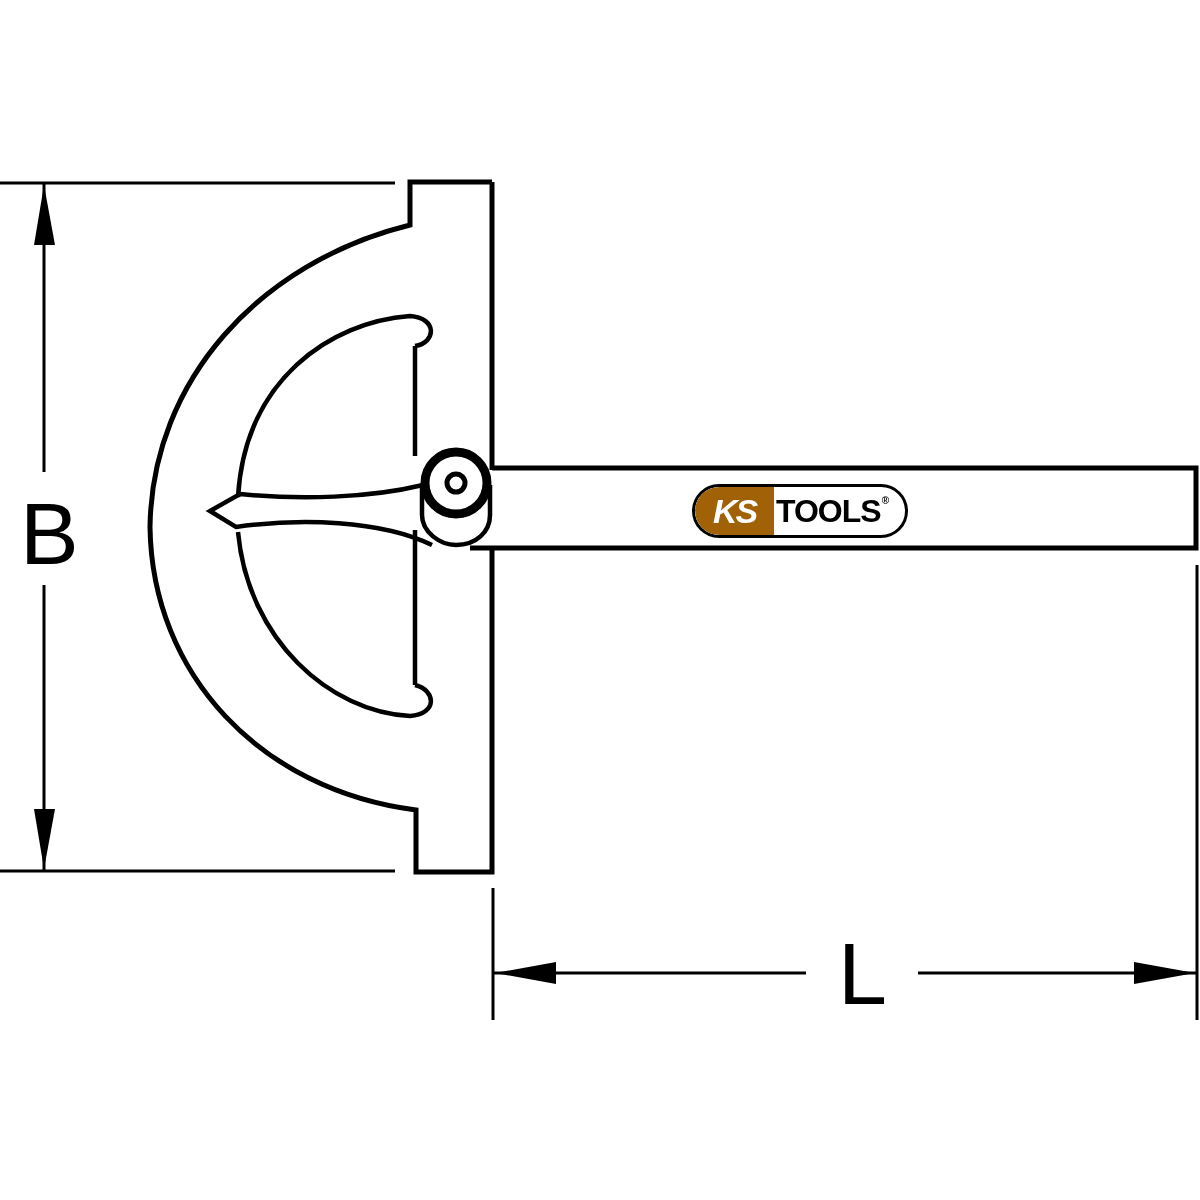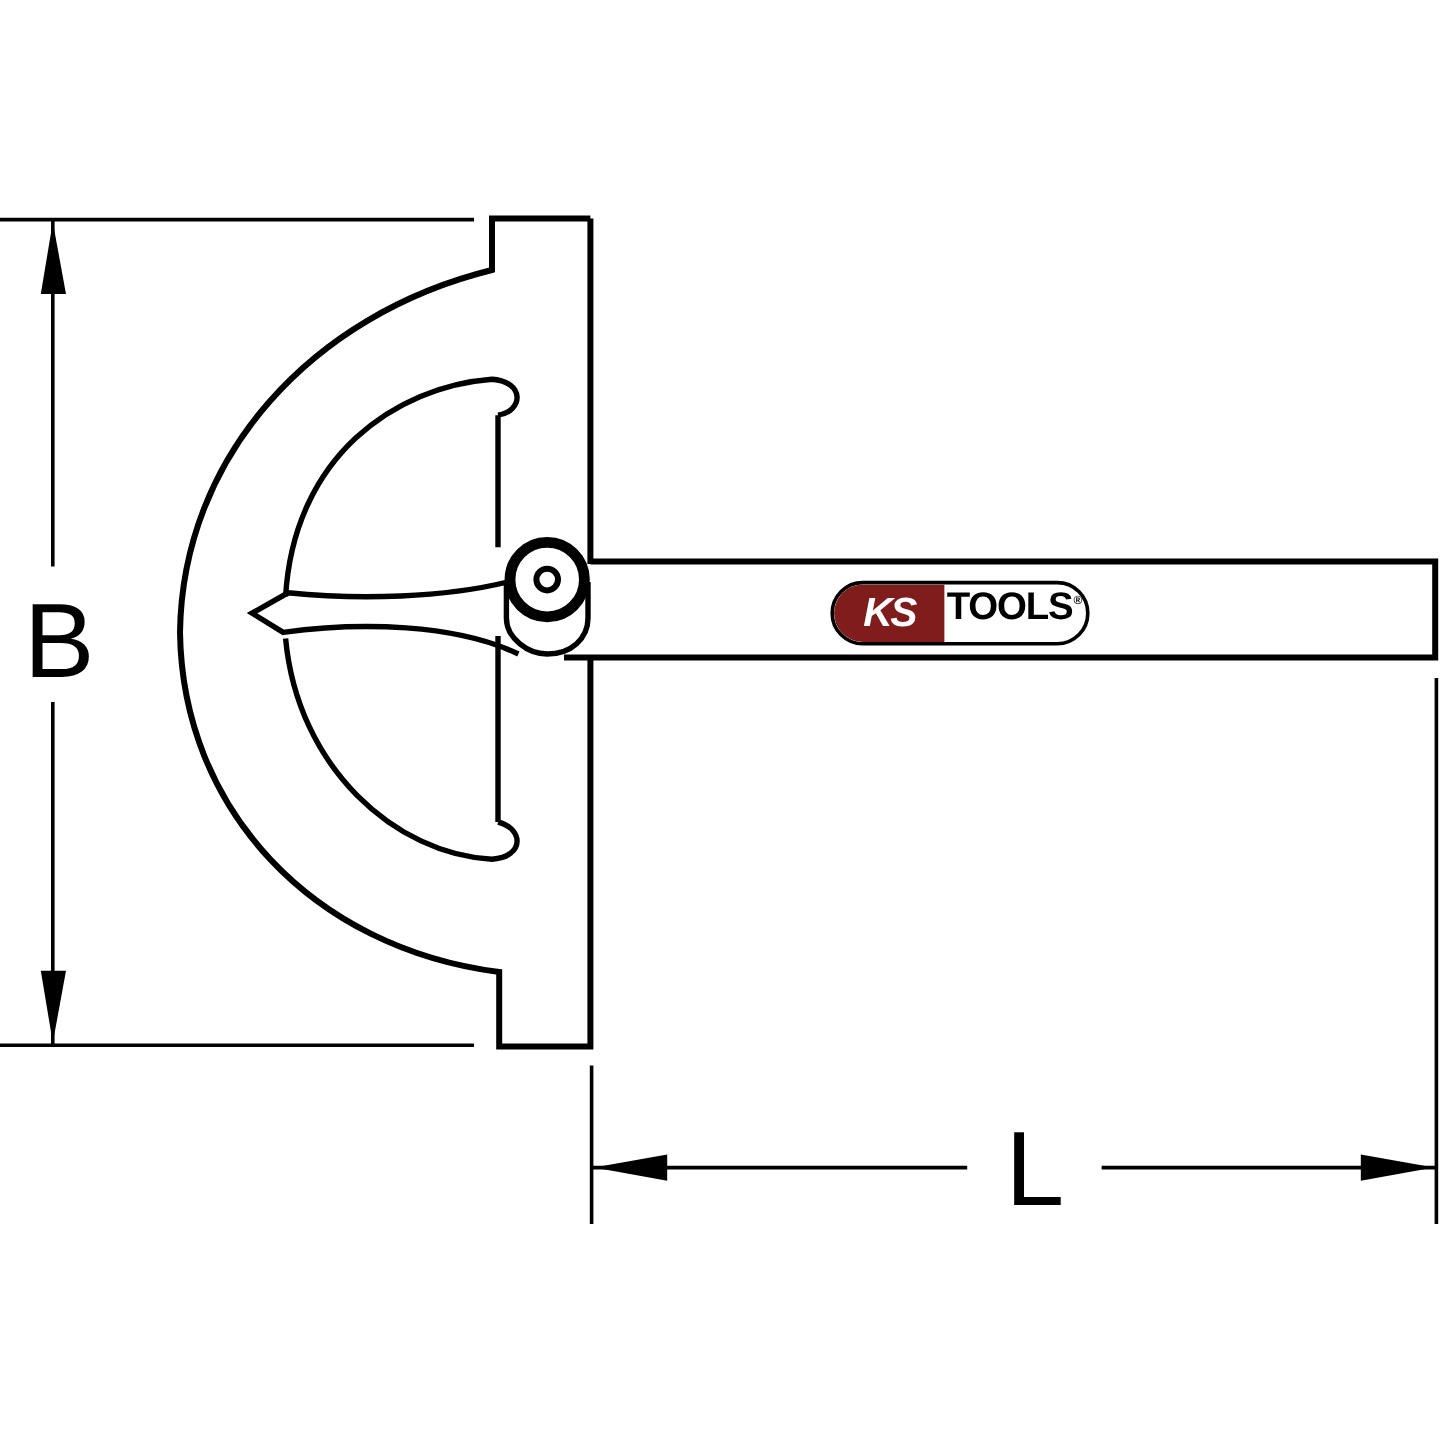--- a/index.html
+++ b/index.html
@@ -19,33 +19,33 @@
     width: 216px; height: 54px;
     box-sizing: border-box;
     border: 3px solid #000;
     border-radius: 27px;
     background: #ffffff;
     overflow: hidden;
     display: flex;
     font-family: "Liberation Sans", sans-serif;
   }
   .logo-ks {
-    background: #7f1d1d;
+    background: #a16207;
     color: #fff;
-    width: 92px;
+    width: 79px;
     display: flex; align-items: center; justify-content: center;
     font-style: italic;
     font-weight: bold;
     font-size: 34px;
     letter-spacing: -2px;
     border-radius: 24px 0 0 24px;
   }
   .logo-tools {
     color: #000;
-    display: flex; align-items: flex-start;
+    display: flex; align-items: center;
     padding-left: 2px;
     font-weight: bold;
     font-size: 32px;
     letter-spacing: -1px;
   }
   .logo-reg {
     font-size: 10px;
     align-self: flex-start;
     margin-top: 8px;
     margin-left: 1px;

